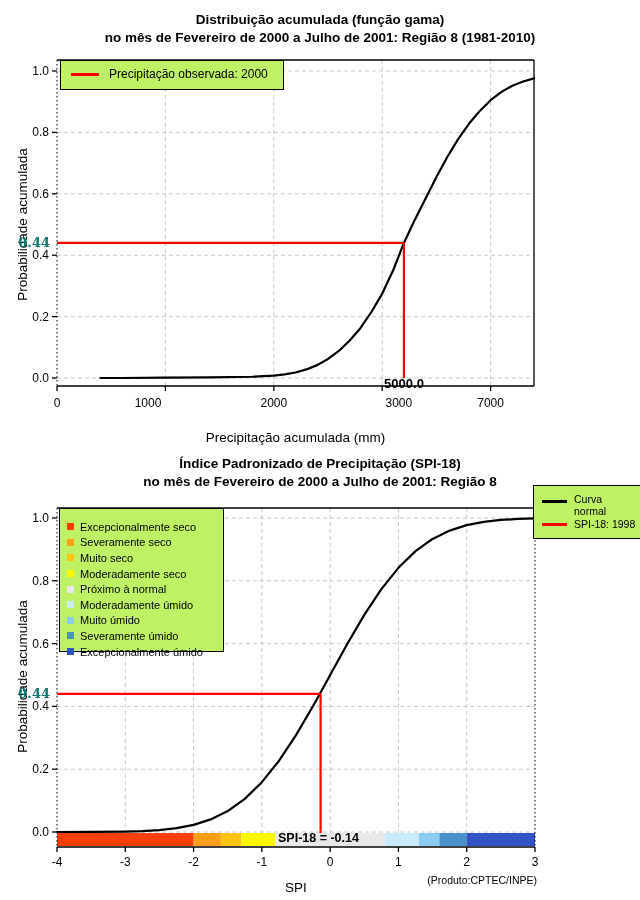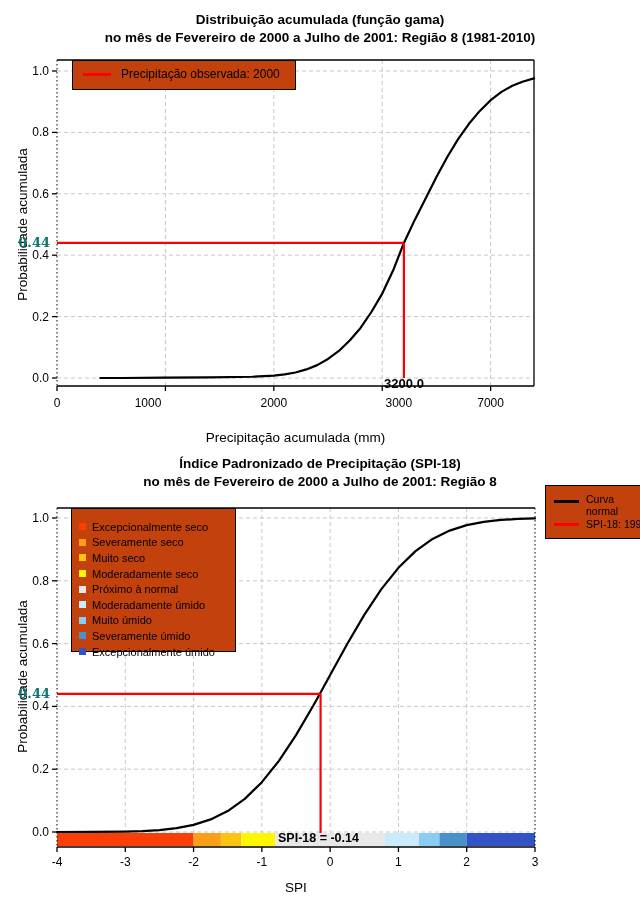--- a/index.html
+++ b/index.html
@@ -6,21 +6,21 @@
   #fig{position:relative;width:640px;height:900px;background:#ffffff;overflow:hidden;
        font-family:"Liberation Sans", sans-serif;color:#000;}
   #plots{position:absolute;left:0;top:0;}
   .t{position:absolute;white-space:nowrap;}
   .title{left:0;width:640px;text-align:center;font-weight:bold;font-size:13.5px;}
   .ylab{transform:rotate(-90deg);transform-origin:center;font-size:13.5px;}
   .xlab{font-size:13.5px;}
   .tick{font-size:12px;}
   .vmark{font-family:"DejaVu Serif", serif;font-weight:bold;font-size:13px;color:#0f766e;}
   .bold-black{font-weight:bold;font-size:13px;}
-  .lgbox{position:absolute;border:1px solid #000;background:#c2410c;margin-left:12px;}
+  .lgbox{position:absolute;border:1px solid #000;background:#bef264;}
   .lgline{position:absolute;height:3px;}
   .lgtext{position:absolute;font-size:12px;white-space:nowrap;}
   .catrow{display:flex;align-items:center;height:15.6px;}
   .catsw{width:7px;height:7px;margin-left:7px;margin-right:6px;flex:0 0 auto;}
   .catlb{font-size:11px;white-space:nowrap;}
   .small{font-size:10.5px;}
   .llg-label{font-size:10.5px;line-height:12px;}
 </style>
 </head>
 <body>
@@ -99,35 +99,36 @@
       <line x1="320.5828571428571" y1="693.84" x2="320.5828571428571" y2="833" stroke="#FF0000" stroke-width="2.2"></line>
     </svg>
 
   <div class="t title" style="top:12px;">Distribuição acumulada (função gama)</div>
   <div class="t title" style="top:30px;">no mês de Fevereiro de 2000 a Julho de 2001: Região 8 (1981-2010)</div>
 
   <div class="t ylab" style="left:-58px;top:217px;width:160px;text-align:center;">Probabilidade acumulada</div>
   <div class="t xlab" style="left:57px;top:430px;width:477px;text-align:center;white-space:nowrap;">Precipitação acumulada (mm)</div>
 
   <div class="t vmark" style="left:0px;top:235px;width:50px;text-align:right;">0.44</div>
-  <div class="t bold-black" style="left:364px;top:376px;width:80px;text-align:center;">3200.0</div>
+  <div class="t bold-black" style="left:364px;top:376px;width:80px;text-align:center;">5000.0</div>
 
   <div class="lgbox" style="left:60px;top:60px;width:222px;height:28px;">
     <div class="lgline" style="left:10px;top:12px;width:28px;background:#FF0000;"></div>
     <div class="lgtext" style="left:48px;top:6px;">Precipitação observada: 2000</div>
   </div>
 
   <div class="t title" style="top:456px;">Índice Padronizado de Precipitação (SPI-18)</div>
   <div class="t title" style="top:474px;">no mês de Fevereiro de 2000 a Julho de 2001: Região 8</div>
 
   <div class="t ylab" style="left:-58px;top:669px;width:160px;text-align:center;">Probabilidade acumulada</div>
   <div class="t xlab" style="left:57px;top:880px;width:478px;text-align:center;">SPI</div>
 
   <div class="t vmark" style="left:0px;top:686px;width:50px;text-align:right;">0.44</div>
   <div class="t bold-black" style="left:278px;top:831px;font-size:12.5px;">SPI-18 = -0.14</div>
+  <div class="t small" style="left:337px;top:874px;width:200px;text-align:right;">(Produto:CPTEC/INPE)</div>
 
   <div class="lgbox" style="left:59px;top:508px;width:165px;height:144px;padding-top:10px;box-sizing:border-box;" id="cat-legend">
       <div class="catrow">
         <span class="catsw" style="background: rgb(249, 62, 6);"></span>
         <span class="catlb">Excepcionalmente seco</span>
       </div>
       <div class="catrow">
         <span class="catsw" style="background: rgb(250, 160, 24);"></span>
         <span class="catlb">Severamente seco</span>
       </div>

